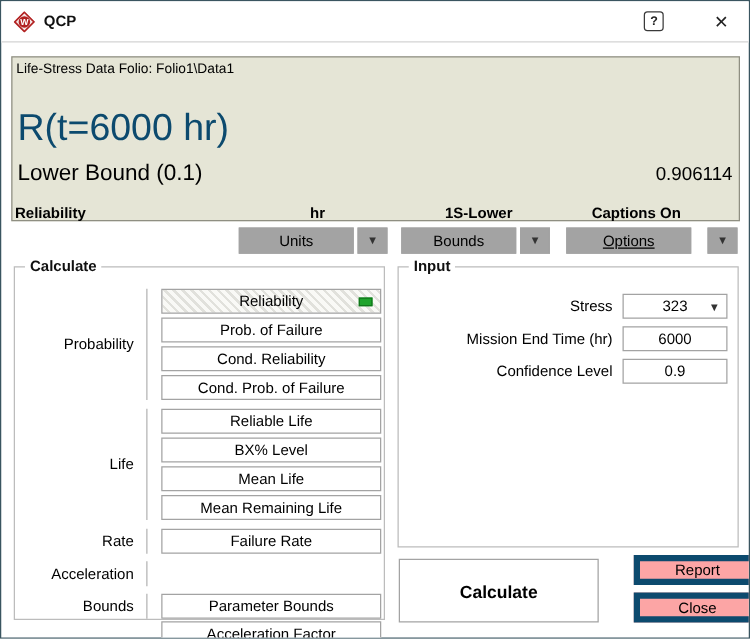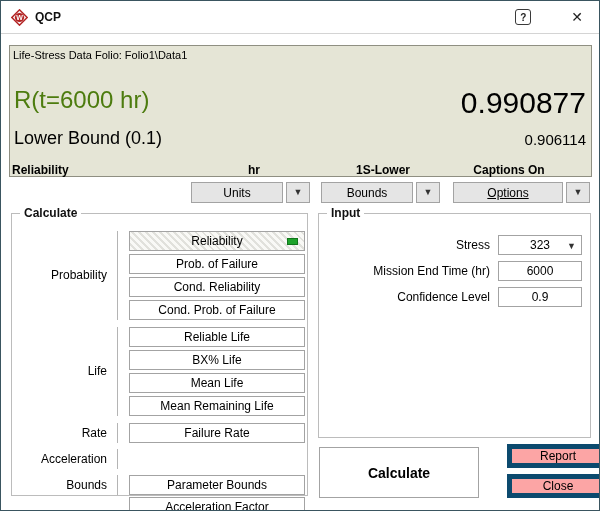--- a/index.html
+++ b/index.html
@@ -21,32 +21,32 @@
     font-size:10px; font-weight:bold; color:#222; display:flex; align-items:center;
     justify-content:center; margin-right:40px; cursor:default;
   }
   .close-btn { font-size:14px; color:#222; margin-right:16px; cursor:default; line-height:1; }
   
   .results {
     position:absolute; left:8px; top:44px; width:583px; height:132px;
     background:#e5e5d6; border:1px solid #8f8f82;
   }
   .folio { position:absolute; left:3px; top:3px; font-size:11px; color:#000; }
-  .primary-label { position:absolute; left:4px; top:40px; font-size:24px; color:#4d7c0f; }
+  .primary-label { position:absolute; left:4px; top:40px; font-size:30px; color:#0c4a6e; }
   .primary-value { position:absolute; right:5px; top:40px; font-size:30px; color:#000; }
   .secondary-label { position:absolute; left:4px; top:82px; font-size:18px; color:#000; }
   .secondary-value { position:absolute; right:5px; top:85px; font-size:15px; color:#000; }
   .status-item { position:absolute; top:117px; font-size:12px; font-weight:bold; color:#000; }
   .st-metric { left:2px; }
   .st-units { left:209px; width:70px; text-align:center; }
   .st-bounds { left:338px; width:70px; text-align:center; }
   .st-captions { left:459px; width:80px; text-align:center; }
   
   .tb-btn {
-    position:absolute; top:181px; height:21px; background:#e5e5e5; border:1px solid #a3a3a3;
+    position:absolute; top:181px; height:21px; background:#a3a3a3; border:1px solid #a3a3a3;
     font-size:12px; display:flex; align-items:center; justify-content:center; cursor:default;
   }
   .arrow-glyph { font-size:9px; color:#333; line-height:1; }
   
   .groupbox { position:absolute; border:1px solid #bcbcbc; background:#fff; }
   .gb-calc { left:10px; top:212px; width:297px; height:283px; }
   .gb-input { left:317px; top:212px; width:273px; height:225px; }
   .gb-label {
     position:absolute; top:-8px; left:8px; background:#fff; padding:0 4px;
     font-size:12px; font-weight:bold; color:#111;
@@ -99,38 +99,37 @@
     </svg>
     <span class="title-text">QCP</span>
     <span class="tb-spacer"></span>
     <span class="help-btn">?</span>
     <span class="close-btn">✕</span>
   </div>
 
   <div class="results">
     <div class="folio">Life-Stress Data Folio: Folio1\Data1</div>
     <div class="primary-label">R(t=6000 hr)</div>
-    <div class="primary-value">0.990877</div>
     <div class="secondary-label">Lower Bound (0.1)</div>
     <div class="secondary-value">0.906114</div>
     <div class="status-item st-metric">Reliability</div>
     <div class="status-item st-units">hr</div>
     <div class="status-item st-bounds">1S-Lower</div>
     <div class="status-item st-captions">Captions On</div>
   </div>
 
   <div class="tb-btn" style="left:190px; width:92px;">Units</div>
   <div class="tb-btn" style="left:285px; width:24px;">
       <span class="arrow-glyph">▼</span>
     </div>
   <div class="tb-btn" style="left:320px; width:92px;">Bounds</div>
   <div class="tb-btn" style="left:415px; width:24px;">
       <span class="arrow-glyph">▼</span>
     </div>
-  <div class="tb-btn" style="left:452px; width:110px;text-decoration:underline;">Options</div>
+  <div class="tb-btn" style="left:452px; width:100px;text-decoration:underline;">Options</div>
   <div class="tb-btn" style="left:565px; width:24px;">
       <span class="arrow-glyph">▼</span>
     </div>
 
   <div class="groupbox gb-calc">
     <span class="gb-label">Calculate</span>
 
     <div class="cat-label" style="top:54px;">Probability</div>
     <div class="cat-label" style="top:150px;">Life</div>
     <div class="cat-label" style="top:212px;">Rate</div>
@@ -145,21 +144,21 @@
 
     <div class="calc-btn selected" style="top:17px;">
       <span>Reliability</span>
       <span class="sel-indicator"></span>
     </div>
     <div class="calc-btn" style="top:40px;">Prob. of Failure</div>
     <div class="calc-btn" style="top:63px;">Cond. Reliability</div>
     <div class="calc-btn" style="top:113px;">Reliable Life</div>
 
     <div class="calc-btn" style="top:86px;">Cond. Prob. of Failure</div>
-    <div class="calc-btn" style="top:136px;">BX% Life</div>
+    <div class="calc-btn" style="top:136px;">BX% Level</div>
     <div class="calc-btn" style="top:159px;">Mean Life</div>
     <div class="calc-btn" style="top:182px;">Mean Remaining Life</div>
 
     <div class="calc-btn" style="top:209px;">Failure Rate</div>
     <div class="calc-btn" style="top:235px;margin-top:48px;">Acceleration Factor</div>
     <div class="calc-btn" style="top:261px;">Parameter Bounds</div>
   </div>
 
   <div class="groupbox gb-input">
     <span class="gb-label">Input</span>

